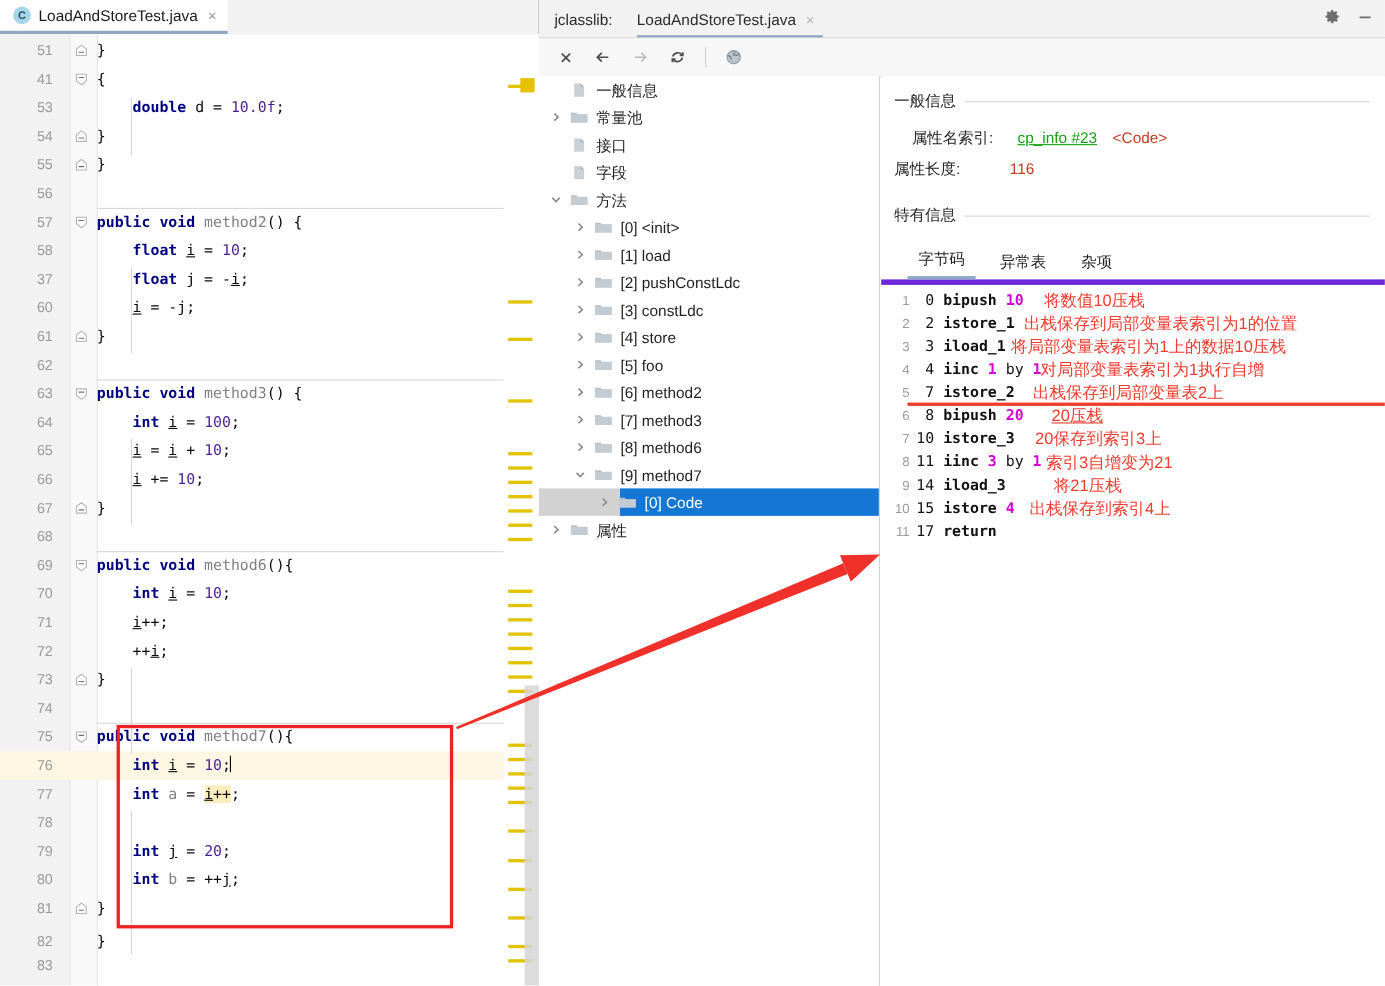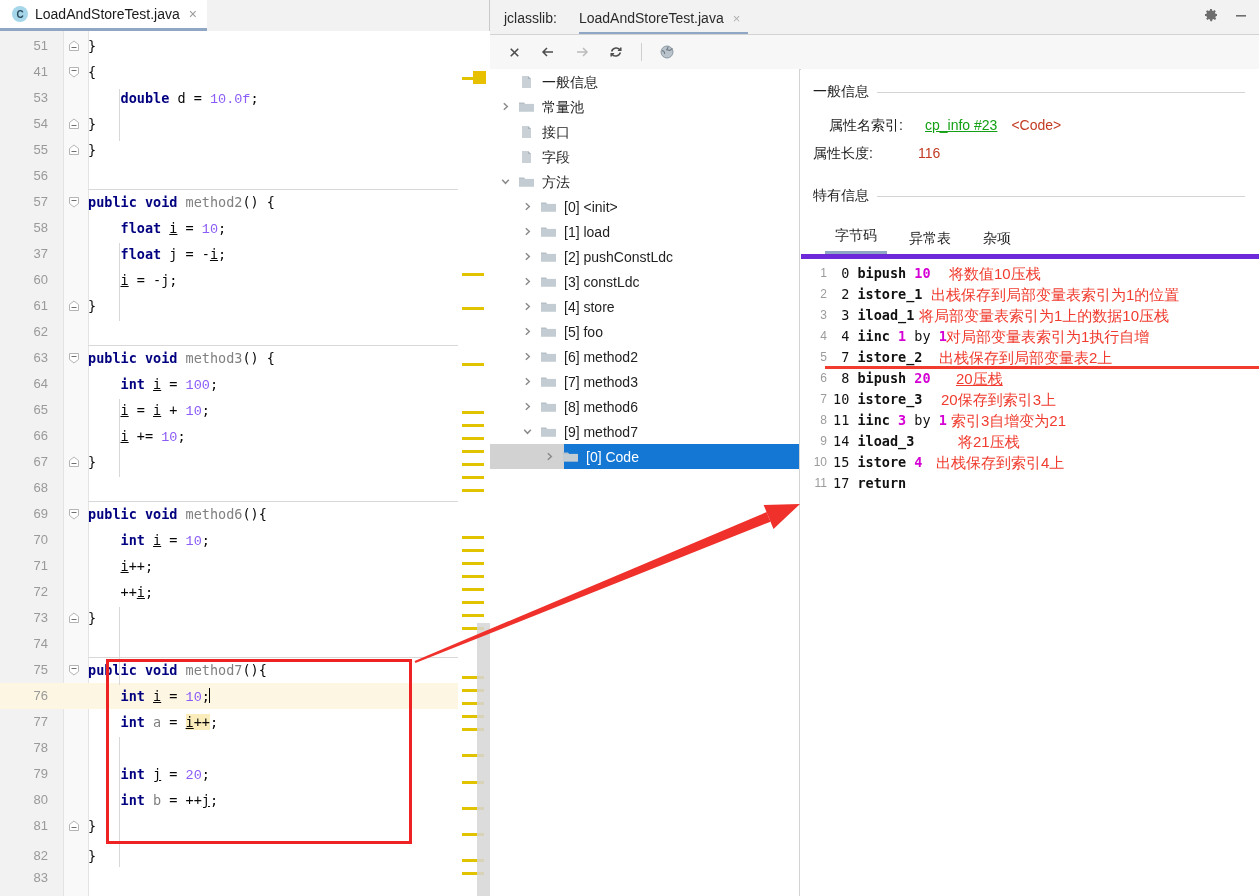--- a/index.html
+++ b/index.html
@@ -112,21 +112,21 @@
     width: 1px;
     background: #d8d8d8;
   }
   .sep-line {
     position: absolute; left: 88px; width: 370px; height: 1px;
     background: #d8d8d8;
   }
 
   
   .kw  { color: #000080; font-weight: bold; }
-  .num { color: #8b5cf6; font-family: Liberation Mono, monospace; }
+  .num { color: #4c1d95; }
   .ident { color: #080808; }
   .mname { color: #808080; }
   .fieldvar { color: #080808; text-decoration: underline; }
   .localhl { background: #fbedbb; }
   .caret {
     display: inline-block; width: 1px; height: 15px; background: #000;
     vertical-align: -2px; margin-left: -1px;
   }
 
   
@@ -704,20 +704,33 @@
                 <svg viewBox="0 0 12 12" width="11" height="11" fill="none" stroke="#8a8a8a" stroke-width="1.6">
                   <path d="M4.2 2.4L8 6l-3.8 3.6"></path>
                 </svg>
               </span>
               <span class="tw-icon" style="margin-left: 6px;"><svg viewBox="0 0 17 16" width="17" height="16">
                   <path d="M1 3.6h5l1.2 1.4H16v7.4H1z" fill="#b6bfc6"></path>
                   <path d="M1 4.9h15v7.5H1z" fill="#c3ccd2"></path>
                 </svg></span>
               <span class="tree-label">[0] Code</span>
             </div>
+            <div class="tree-row">
+              <span style="display: inline-block; width: 8px; flex: 0 0 auto;"></span>
+              <span class="tw-arrow">
+                <svg viewBox="0 0 12 12" width="11" height="11" fill="none" stroke="#8a8a8a" stroke-width="1.6">
+                  <path d="M4.2 2.4L8 6l-3.8 3.6"></path>
+                </svg>
+              </span>
+              <span class="tw-icon" style="margin-left: 6px;"><svg viewBox="0 0 17 16" width="17" height="16">
+                  <path d="M1 3.6h5l1.2 1.4H16v7.4H1z" fill="#b6bfc6"></path>
+                  <path d="M1 4.9h15v7.5H1z" fill="#c3ccd2"></path>
+                </svg></span>
+              <span class="tree-label">属性</span>
+            </div>
           </div>
       </div>
 
       <div class="detail-panel">
 
         <div class="section-title-row" style="margin-top:14px;">
           <span class="section-title">一般信息</span>
           <span class="section-rule"></span>
         </div>
 

